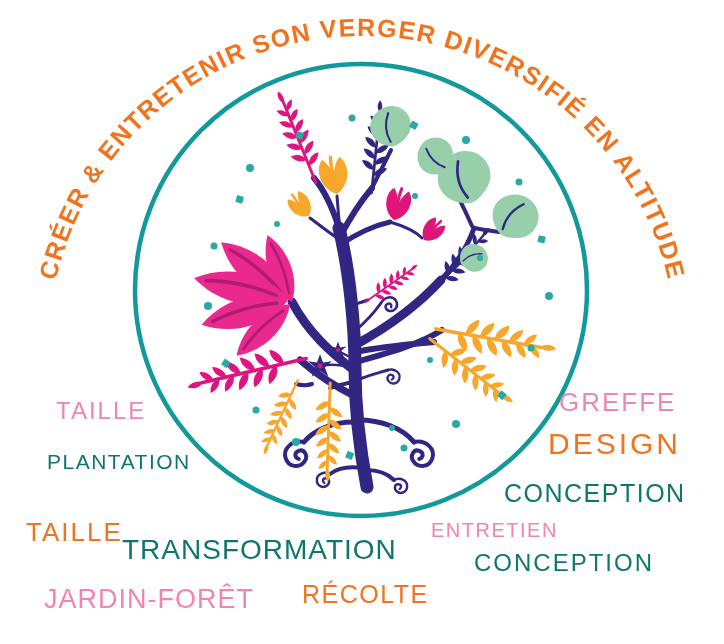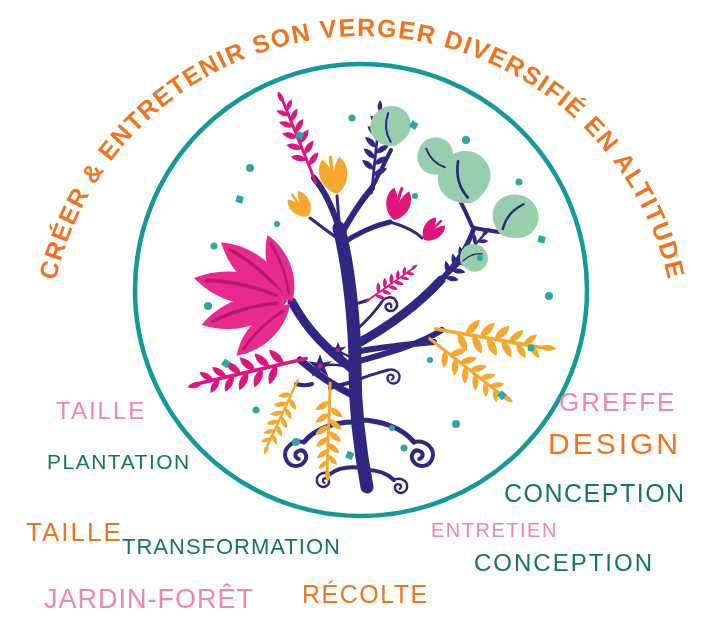--- a/index.html
+++ b/index.html
@@ -12,21 +12,21 @@
     font-family:"Liberation Sans",sans-serif;
     font-weight:700;font-size:25px;letter-spacing:1.5px;fill:#F1731D;
   }
   .kw{position:absolute;font-weight:400;line-height:1;white-space:nowrap;}
   .kw-pink{color:#F283B3;}
   .kw-navy{color:#0f766e;}
   .kw-orange{color:#F1731D;}
   .kw-taille{left:56px;top:399px;font-size:24px;letter-spacing:2px;}
   .kw-plantation{left:47px;top:451px;font-size:21px;letter-spacing:1.5px;}
   .kw-haies{left:26px;top:519px;font-size:26px;letter-spacing:2px;}
-  .kw-transformation{left:122px;top:536px;font-size:22px;letter-spacing:1px;}
+  .kw-transformation{left:122px;top:536px;font-size:28px;letter-spacing:1px;}
   .kw-jardinforet{left:44px;top:586px;font-size:27px;letter-spacing:1px;}
   .kw-recolte{left:302px;top:582px;font-size:25px;letter-spacing:1.5px;}
   .kw-greffe{left:559px;top:389px;font-size:26px;letter-spacing:2px;}
   .kw-design{left:548px;top:429px;font-size:30px;letter-spacing:3px;}
   .kw-autonomie{left:504px;top:481px;font-size:25px;letter-spacing:1.5px;}
   .kw-entretien{left:431px;top:520px;font-size:20px;letter-spacing:1.5px;}
   .kw-conception{left:458px;top:551px;font-size:24px;letter-spacing:2px;margin-left:16px;}
 </style>
 </head>
 <body>

